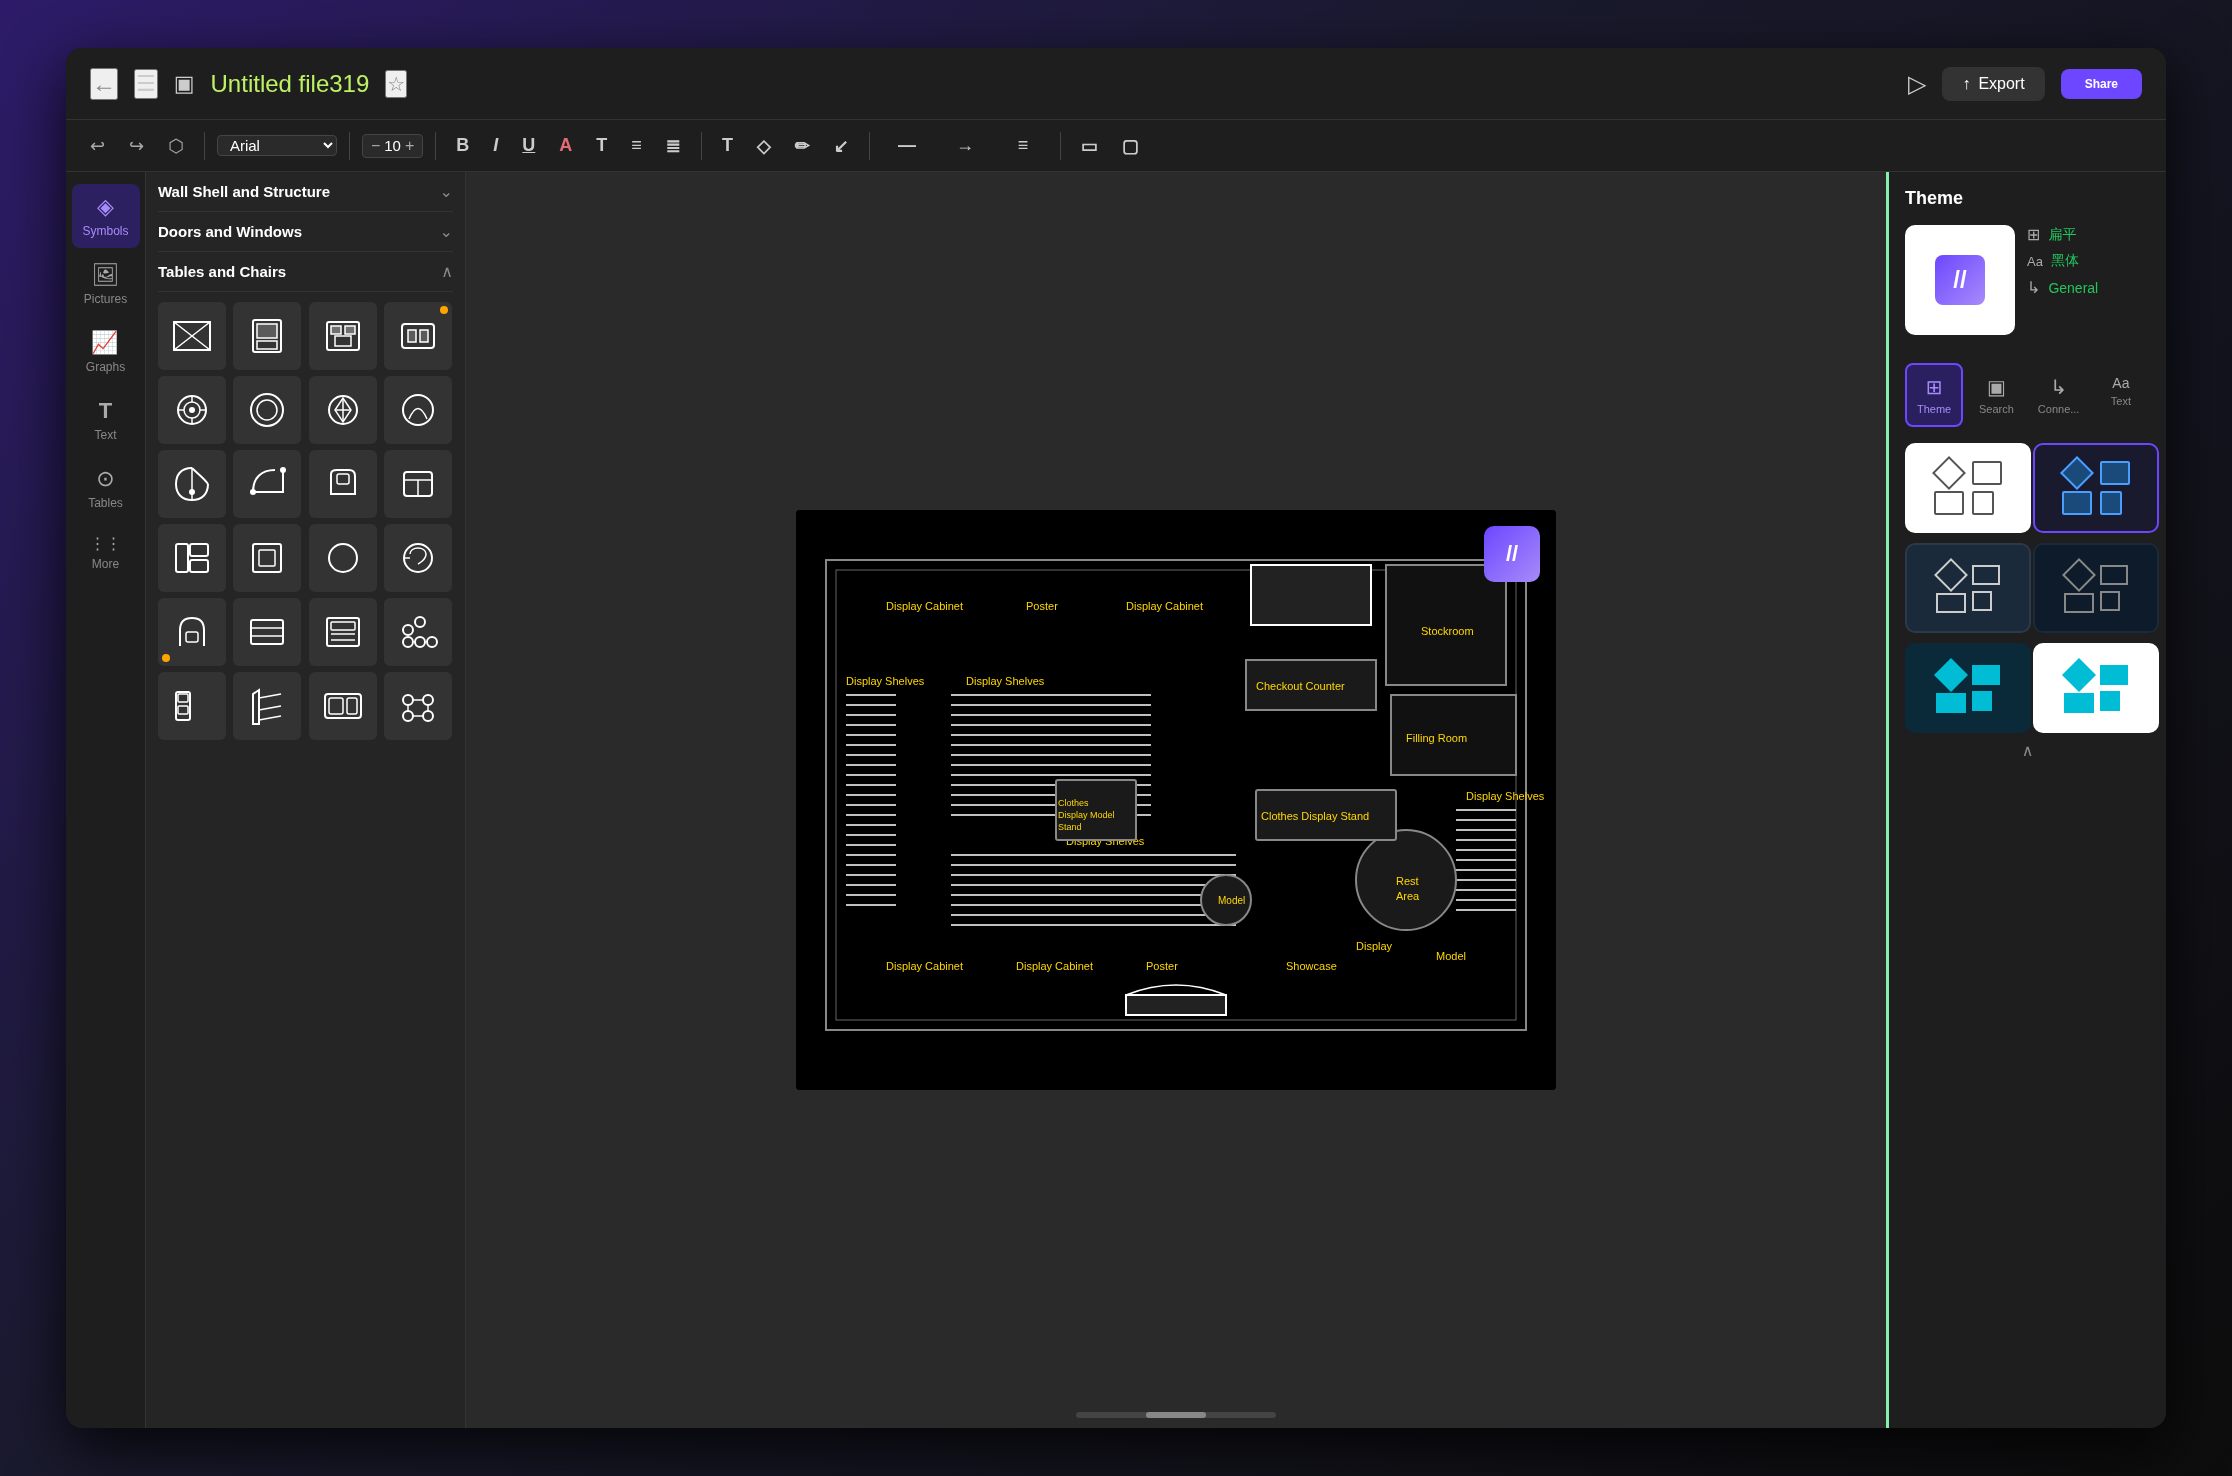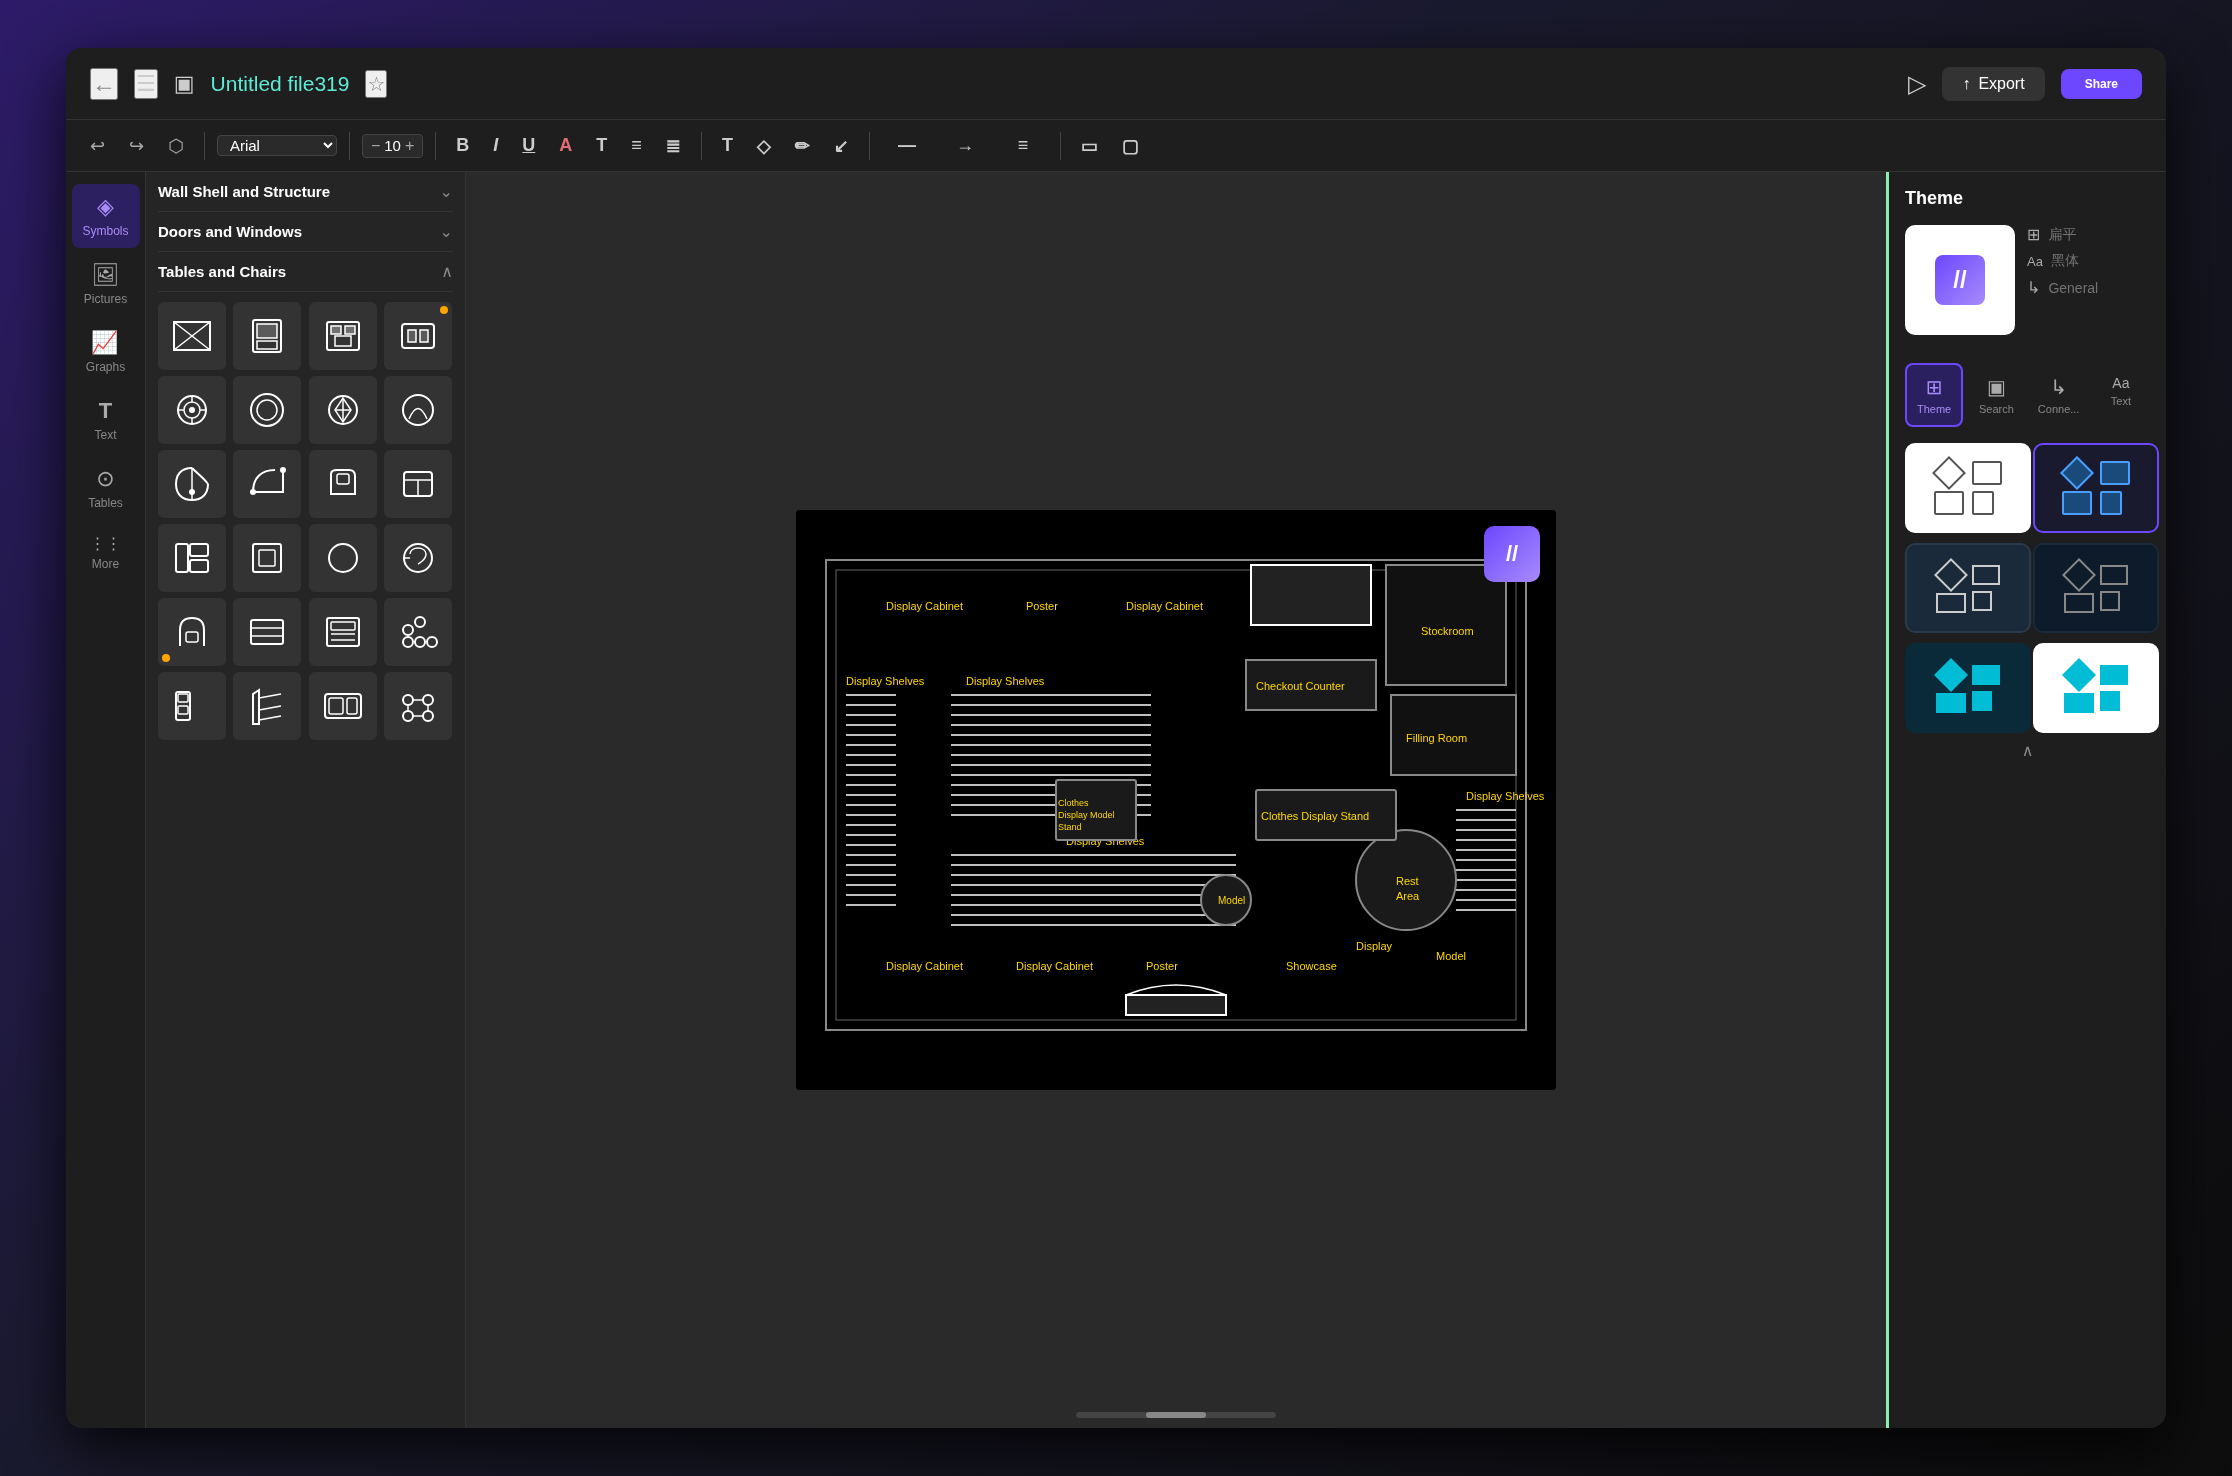--- a/index.html
+++ b/index.html
@@ -47,22 +47,22 @@
     .title-bar-menu {
       color: #ccc;
       font-size: 22px;
       cursor: pointer;
     }
     .title-bar-file-icon {
       color: #ccc;
       font-size: 22px;
     }
     .title-bar-filename {
-      color: #5eead4;
-      font-size: 21px;
+      color: #bef264;
+      font-size: 24px;
       font-weight: 500;
     }
     .title-bar-star {
       color: #888;
       font-size: 20px;
       cursor: pointer;
     }
     .title-bar-right {
       margin-left: auto;
       display: flex;
@@ -346,21 +346,21 @@
       font-weight: bold;
     }
     
     .theme-info-row {
       display: flex;
       align-items: center;
       gap: 8px;
       margin-bottom: 8px;
     }
     .theme-info-icon { font-size: 16px; color: #aaa; }
-    .theme-info-text { color: #737373; font-size: 14px; }
+    .theme-info-text { color: #22c55e; font-size: 14px; }
     
     .right-tabs {
       display: grid;
       grid-template-columns: repeat(4, 1fr);
       gap: 4px;
       margin: 16px 0;
     }
     .right-tab {
       display: flex;
       flex-direction: column;

